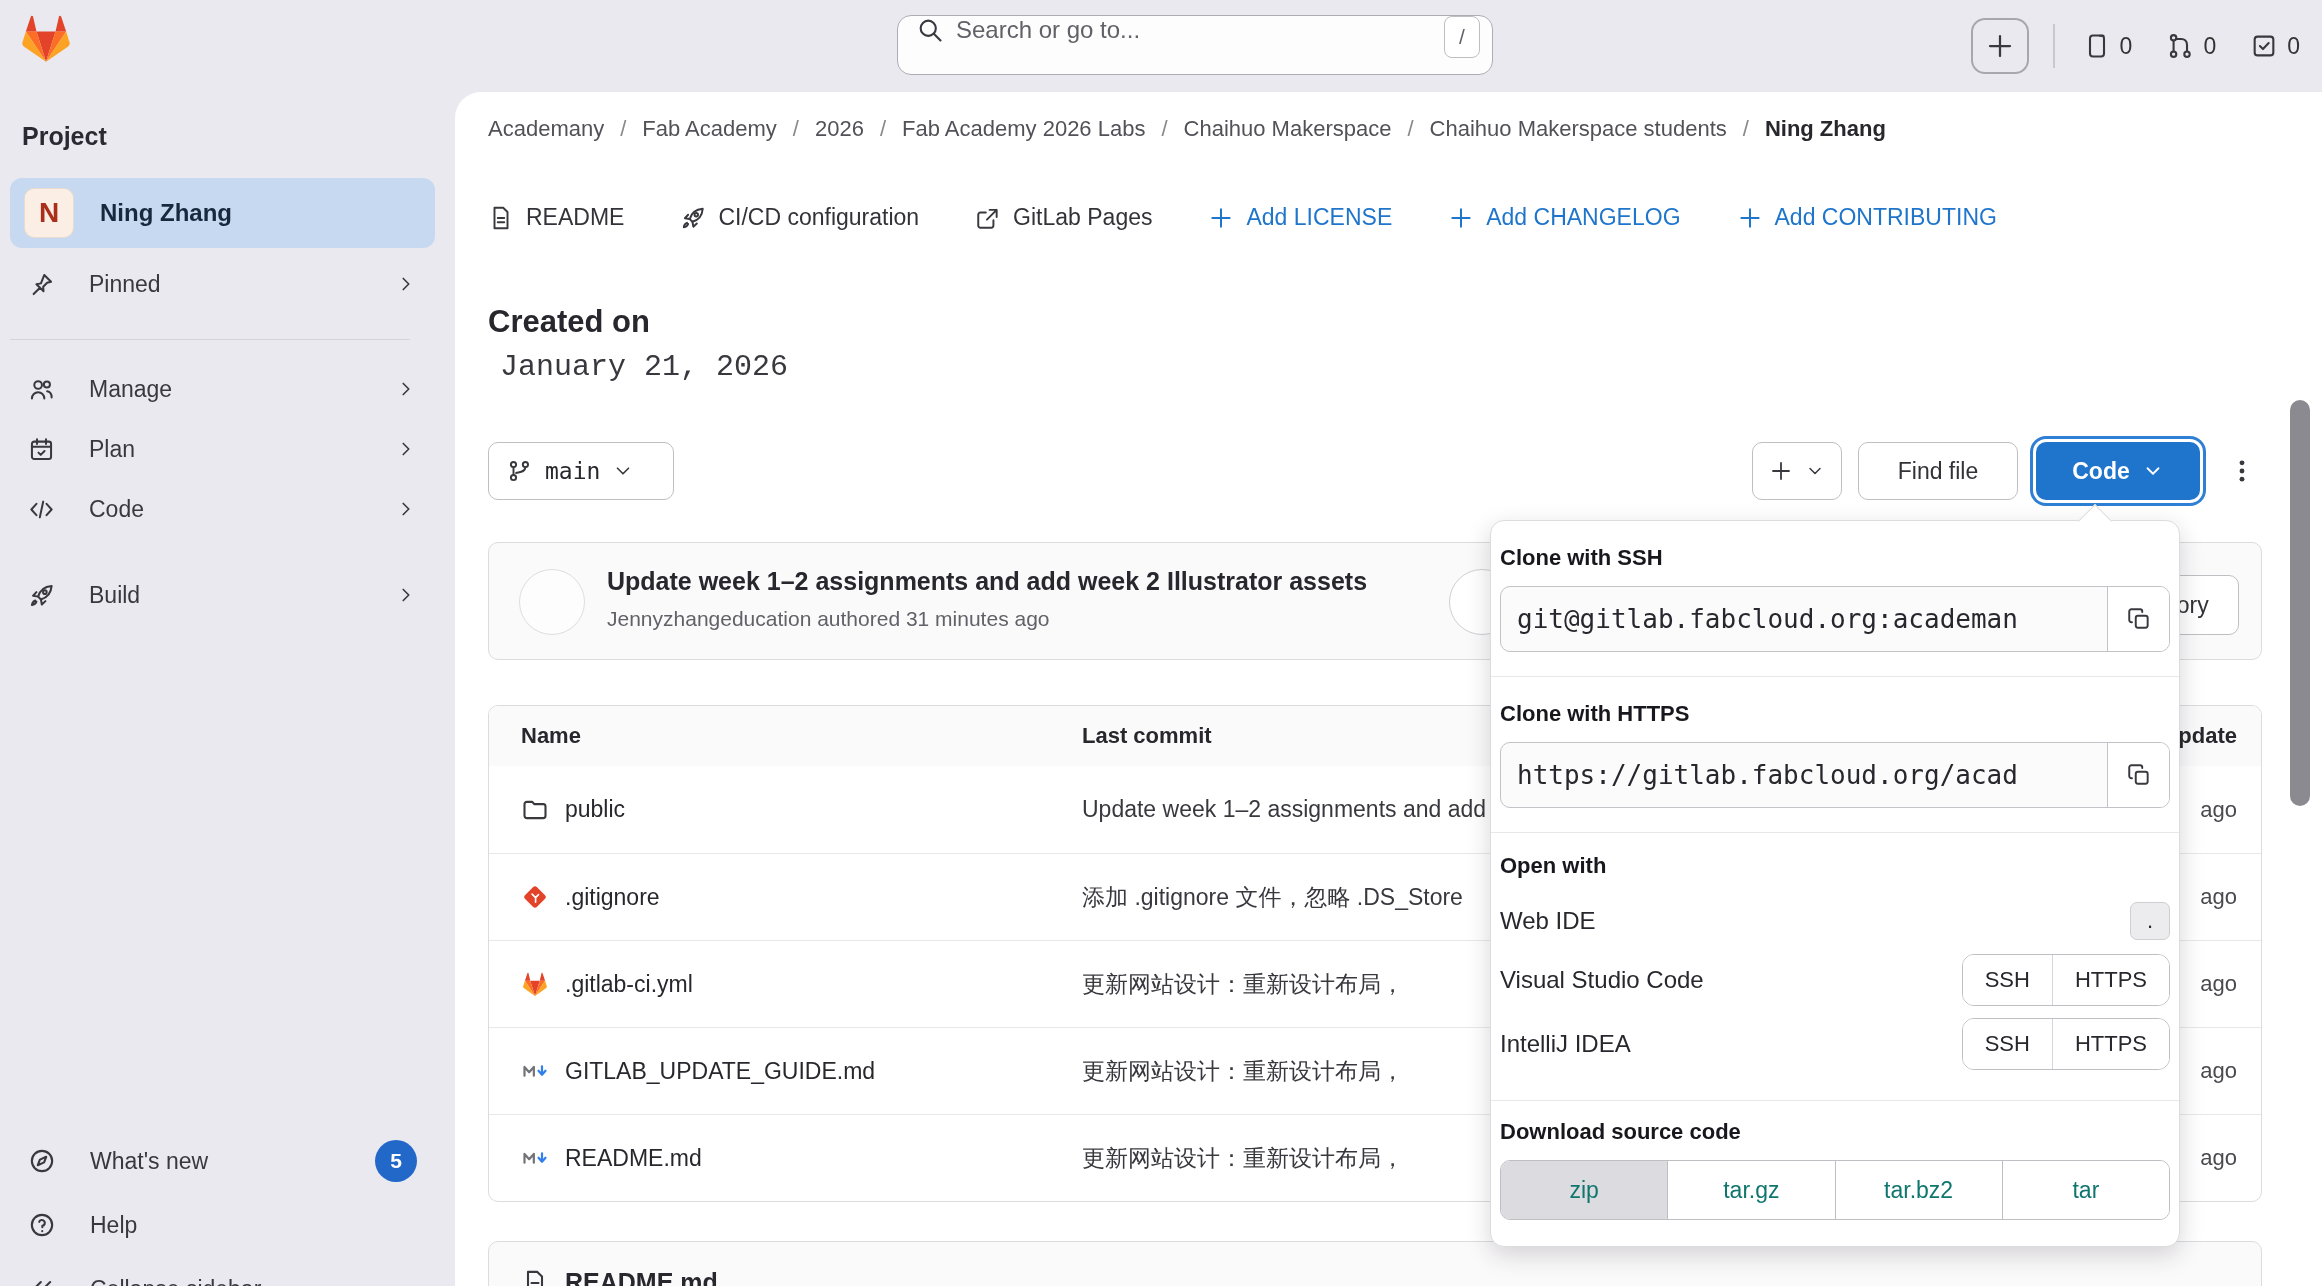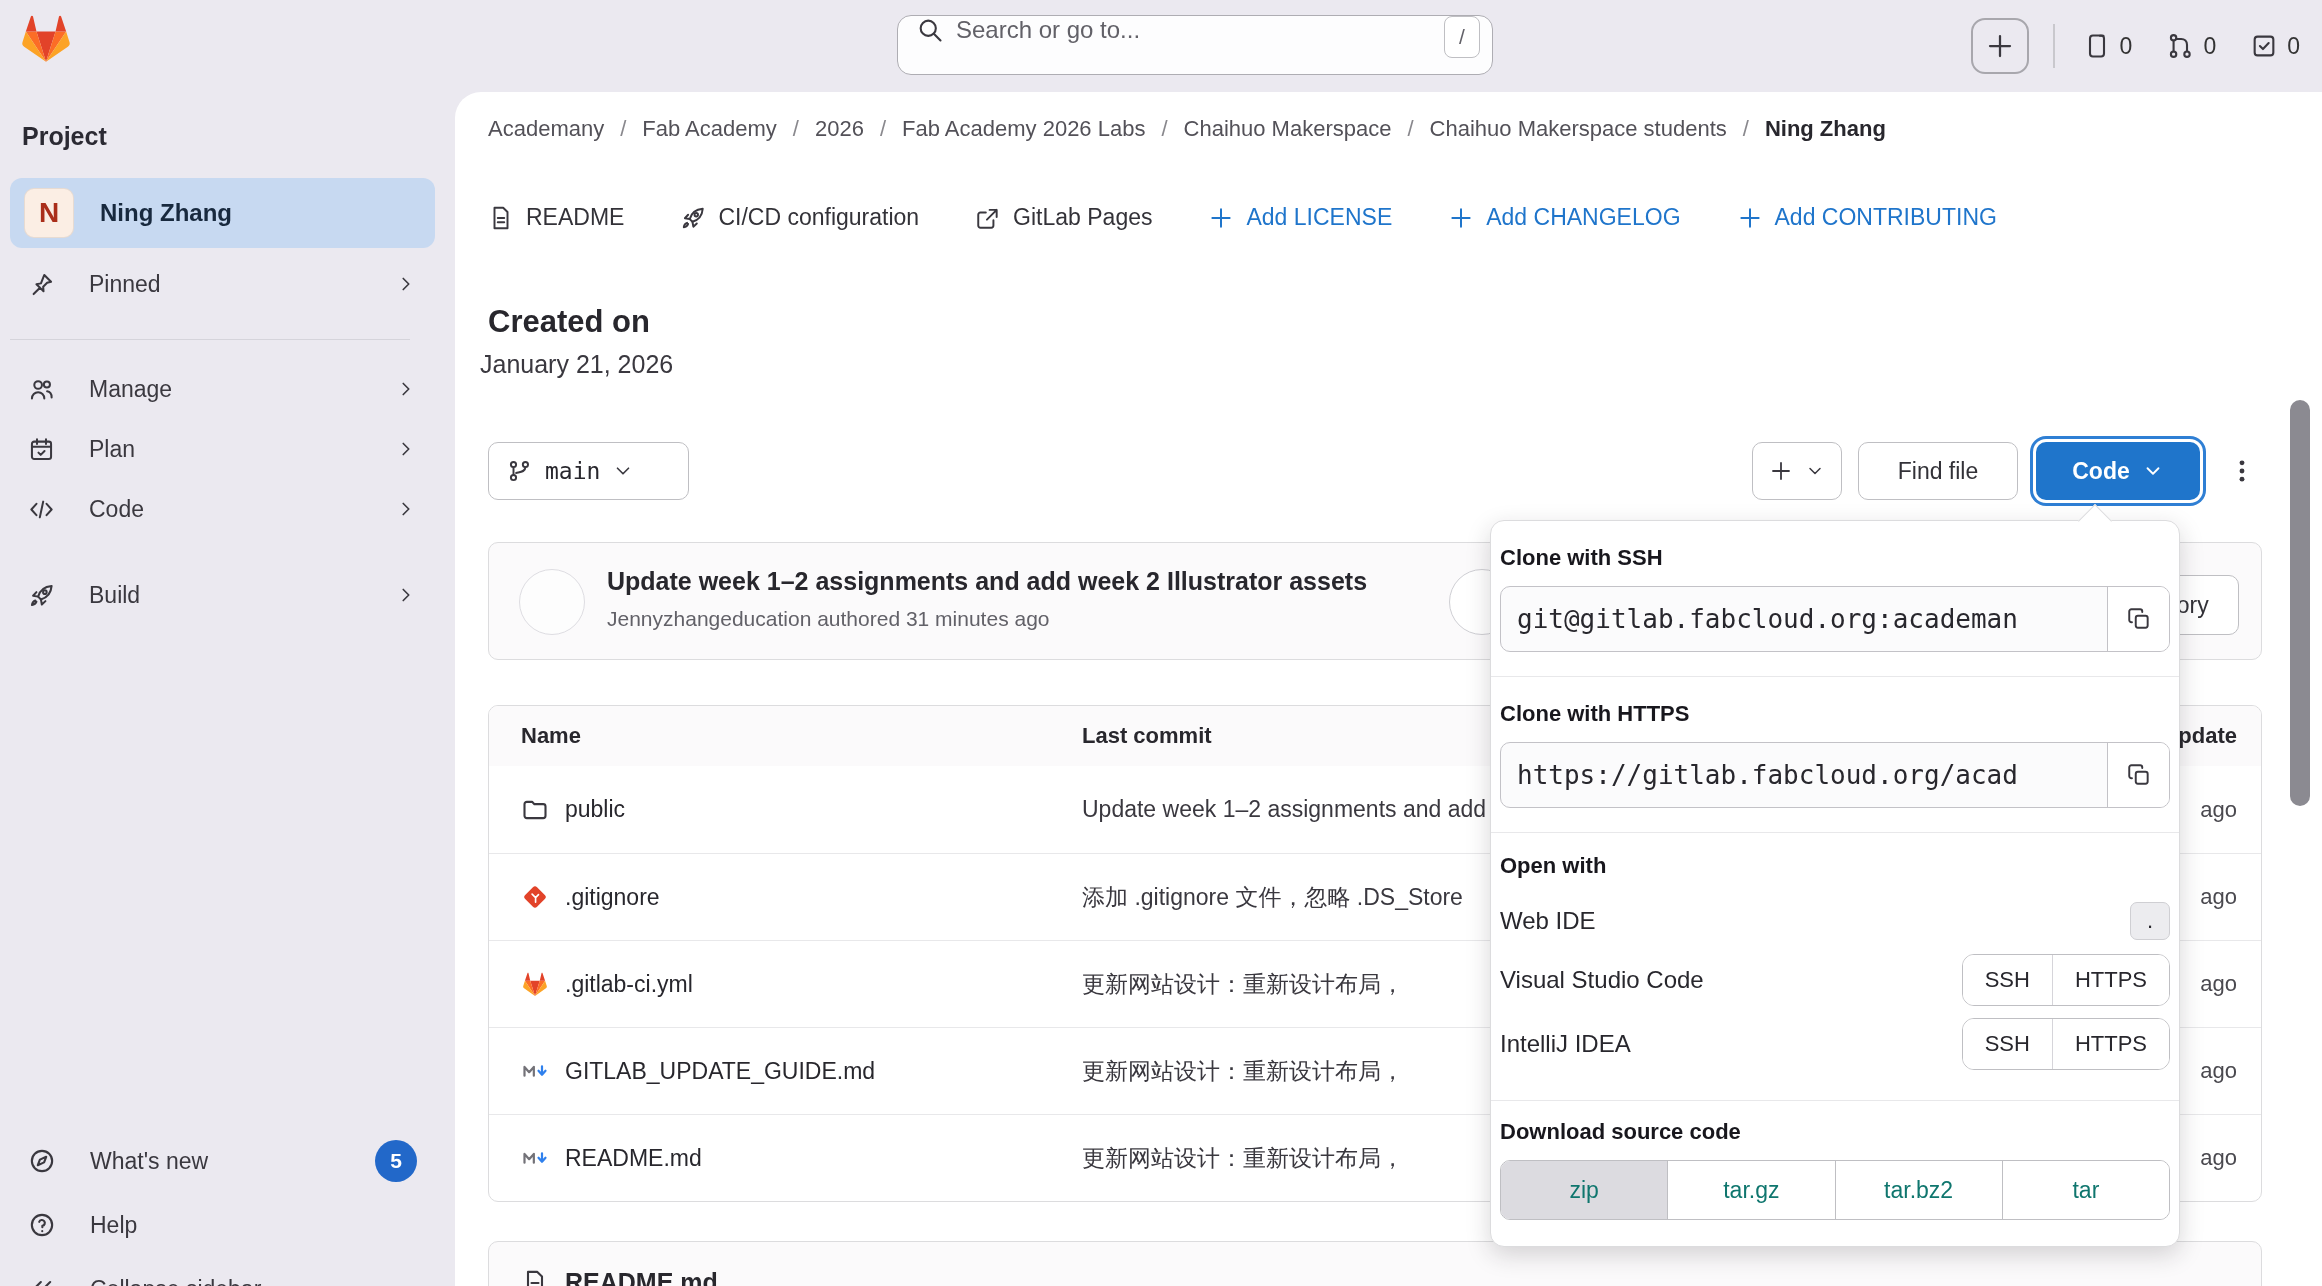--- a/index.html
+++ b/index.html
@@ -67,28 +67,28 @@
   .breadcrumb { position:absolute; left:33px; top:24px; display:flex; align-items:center; gap:16px; font-size:22px; color:#535158; white-space:nowrap; }
   .crumb { color:#535158; }
   .crumb-sep { color:#89888d; }
   .crumb.last { font-weight:bold; color:#28272d; }
 
   .quicklinks { position:absolute; left:33px; top:112px; display:flex; align-items:center; gap:56px; }
   .qlink { display:flex; align-items:center; gap:12px; font-size:23px; color:#333238; white-space:nowrap; }
   .qlink.blue { color:#1f75cb; }
 
   .created-label { position:absolute; left:33px; top:212px; font-size:31px; font-weight:bold; color:#28272d; }
-  .created-value { position:absolute; left:25px; top:258px; font-size:25px; color:#3a383f; }
+  .created-value { position:absolute; left:45px; top:258px; font-size:30px; color:#3a383f;font-family:Liberation Mono, monospace; }
 
   .toolbar { position:absolute; left:33px; top:350px; width:1774px; height:58px; }
   .btn {
     height:58px; border:1px solid #bfbfc3; border-radius:10px; background:#fff;
     display:flex; align-items:center; justify-content:center; gap:12px; font-size:23px; color:#333238;
   }
-  .branch-btn { position:absolute; left:0; top:0; width:201px; padding:0 18px; justify-content:flex-start; }
+  .branch-btn { position:absolute; left:0; top:0; width:186px; padding:0 18px; justify-content:flex-start; }
   .branch-name { font-family:"DejaVu Sans Mono", monospace; font-size:23px; color:#28272d; }
   .tb-cluster { position:absolute; right:0; top:0; display:flex; align-items:center; gap:16px; }
   .plus-dd { width:90px; }
   .findfile-btn { width:160px; }
   .code-btn {
     width:164px; background:#1f75cb; border:none; color:#fff; font-weight:600;
     box-shadow:0 0 0 3px #fff, 0 0 0 6px #2f7fd4; margin-left:2px;
   }
   .ellipsis-btn { width:40px; height:58px; display:flex; align-items:center; justify-content:center; margin-left:6px; }
 

